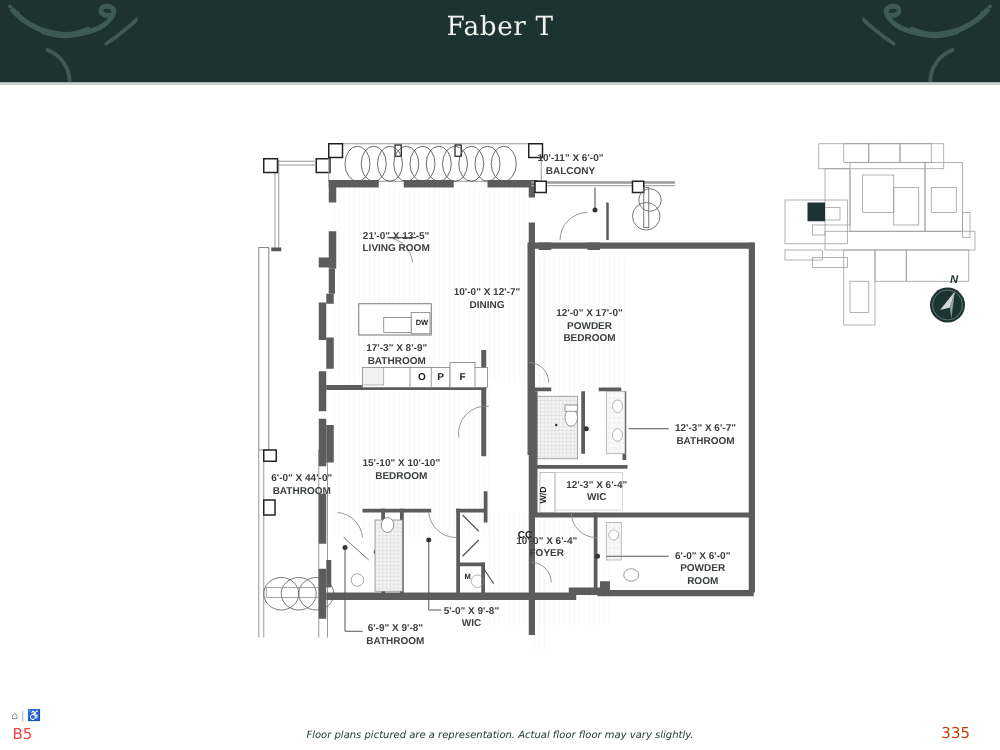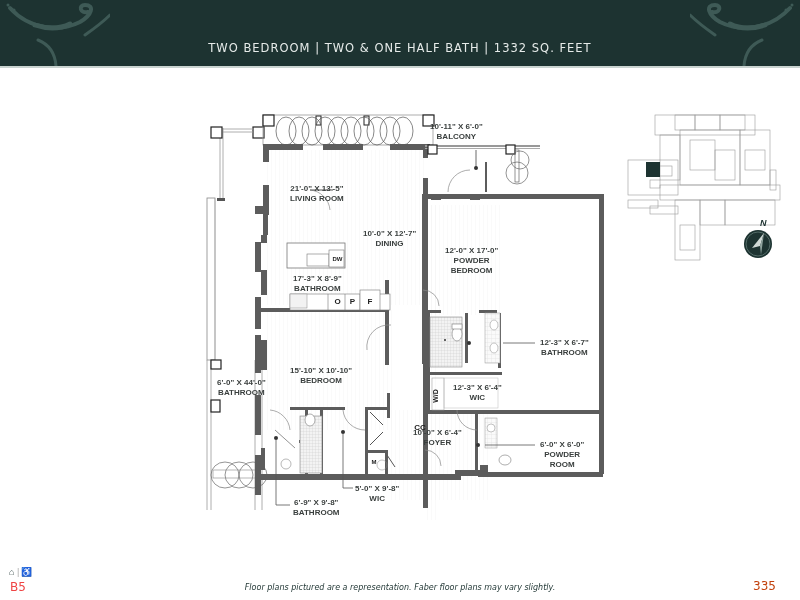--- a/index.html
+++ b/index.html
@@ -57,21 +57,21 @@
     <circle cx="14" cy="10" r="1.5" fill="#3e5a56"></circle>
   </svg>
   <svg class="ornament ornament-right" viewBox="0 0 110 66">
     <path d="M10 8 C 30 30, 60 32, 80 22 C 92 15, 95 5, 85 5 C 78 5, 80 14, 88 12" fill="none" stroke="#3e5a56" stroke-width="4" stroke-linecap="round"></path>
     <path d="M35 25 C 50 30, 62 28, 70 24" fill="none" stroke="#3e5a56" stroke-width="5" stroke-linecap="round"></path>
     <path d="M38 40 C 48 44, 55 52, 56 66" fill="none" stroke="#3e5a56" stroke-width="3" stroke-linecap="round"></path>
     <path d="M85 35 C 95 28, 105 20, 110 15" fill="none" stroke="#3e5a56" stroke-width="3" stroke-linecap="round"></path>
     <circle cx="8" cy="5" r="1.5" fill="#3e5a56"></circle>
     <circle cx="14" cy="10" r="1.5" fill="#3e5a56"></circle>
   </svg>
-  <div class="subtitle">TWO BEDROOM | TWO &amp; ONE HALF BATH | 1332 SQ. FEET</div>
+  <div class="title">Faber T</div>
 </div>
 <div class="header-rule"></div>
 
 <div class="plan">
   <svg width="420" height="410" viewBox="0 0 420 410">
     <defs>
       <pattern id="wood" width="4" height="4" patternUnits="userSpaceOnUse">
         <line x1="0" y1="0" x2="0" y2="4" stroke="#ececec" stroke-width="0.6"></line>
       </pattern>
       <pattern id="tile" width="4" height="4" patternUnits="userSpaceOnUse">
@@ -358,14 +358,14 @@
     <text x="140" y="126" font-family="Liberation Sans, sans-serif" font-style="italic" font-weight="bold" font-size="9" fill="#1d3331">N</text>
   </svg>
 </div>
 
 <div class="footer-icons">
   <span>⌂</span>
   <span style="color:#aaa;">|</span>
   <span>♿</span>
 </div>
 <div class="footer-unit">B5</div>
-<div class="footer-note">Floor plans pictured are a representation. Faber floor plans may vary slightly.</div>
+<div class="footer-note">Floor plans pictured are a representation. Actual floor floor may vary slightly.</div>
 <div class="footer-page">335</div>
 
 </body></html>

